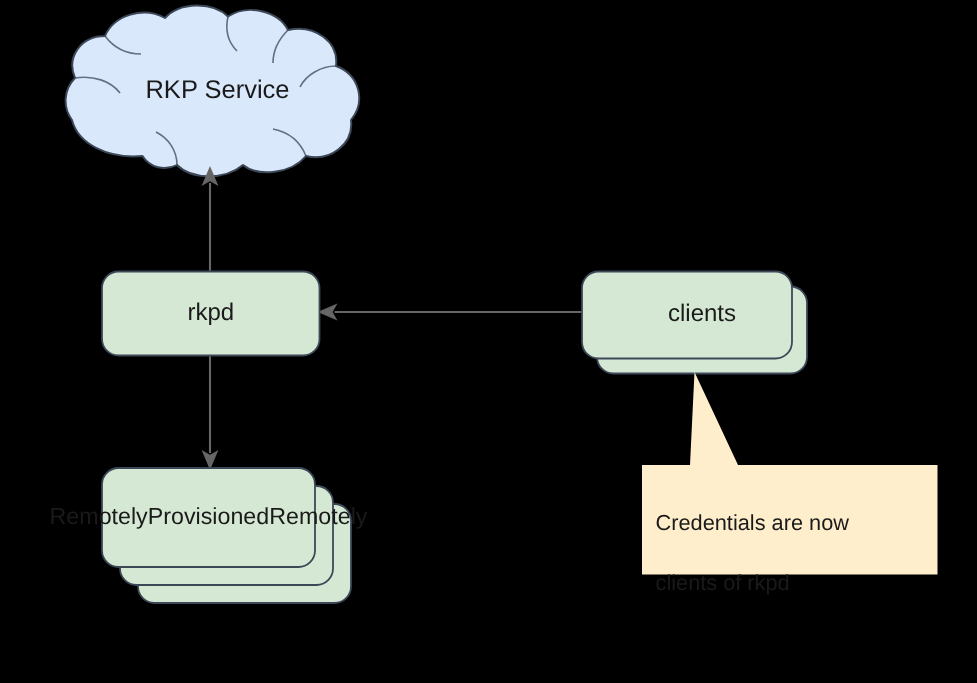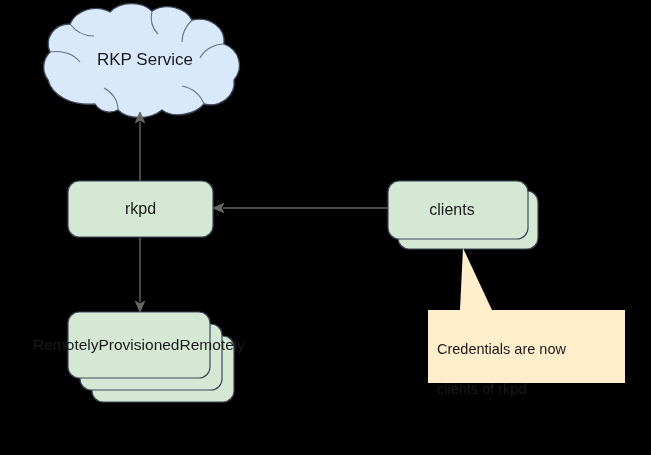--- a/index.html
+++ b/index.html
@@ -47,20 +47,21 @@
     width: 145px;
     height: 56px;
     font-size: 16px;
   }
   #clients-label {
     left: 388px;
     top: 181px;
     width: 128px;
     height: 58px;
     font-size: 16px;
+    padding-left: 16px;
   }
   #rpc-label {
     left: 68px;
     top: 312px;
     width: 142px;
     height: 66px;
     font-size: 15.5px;
     flex-direction: row;
   }
   #callout-label {

